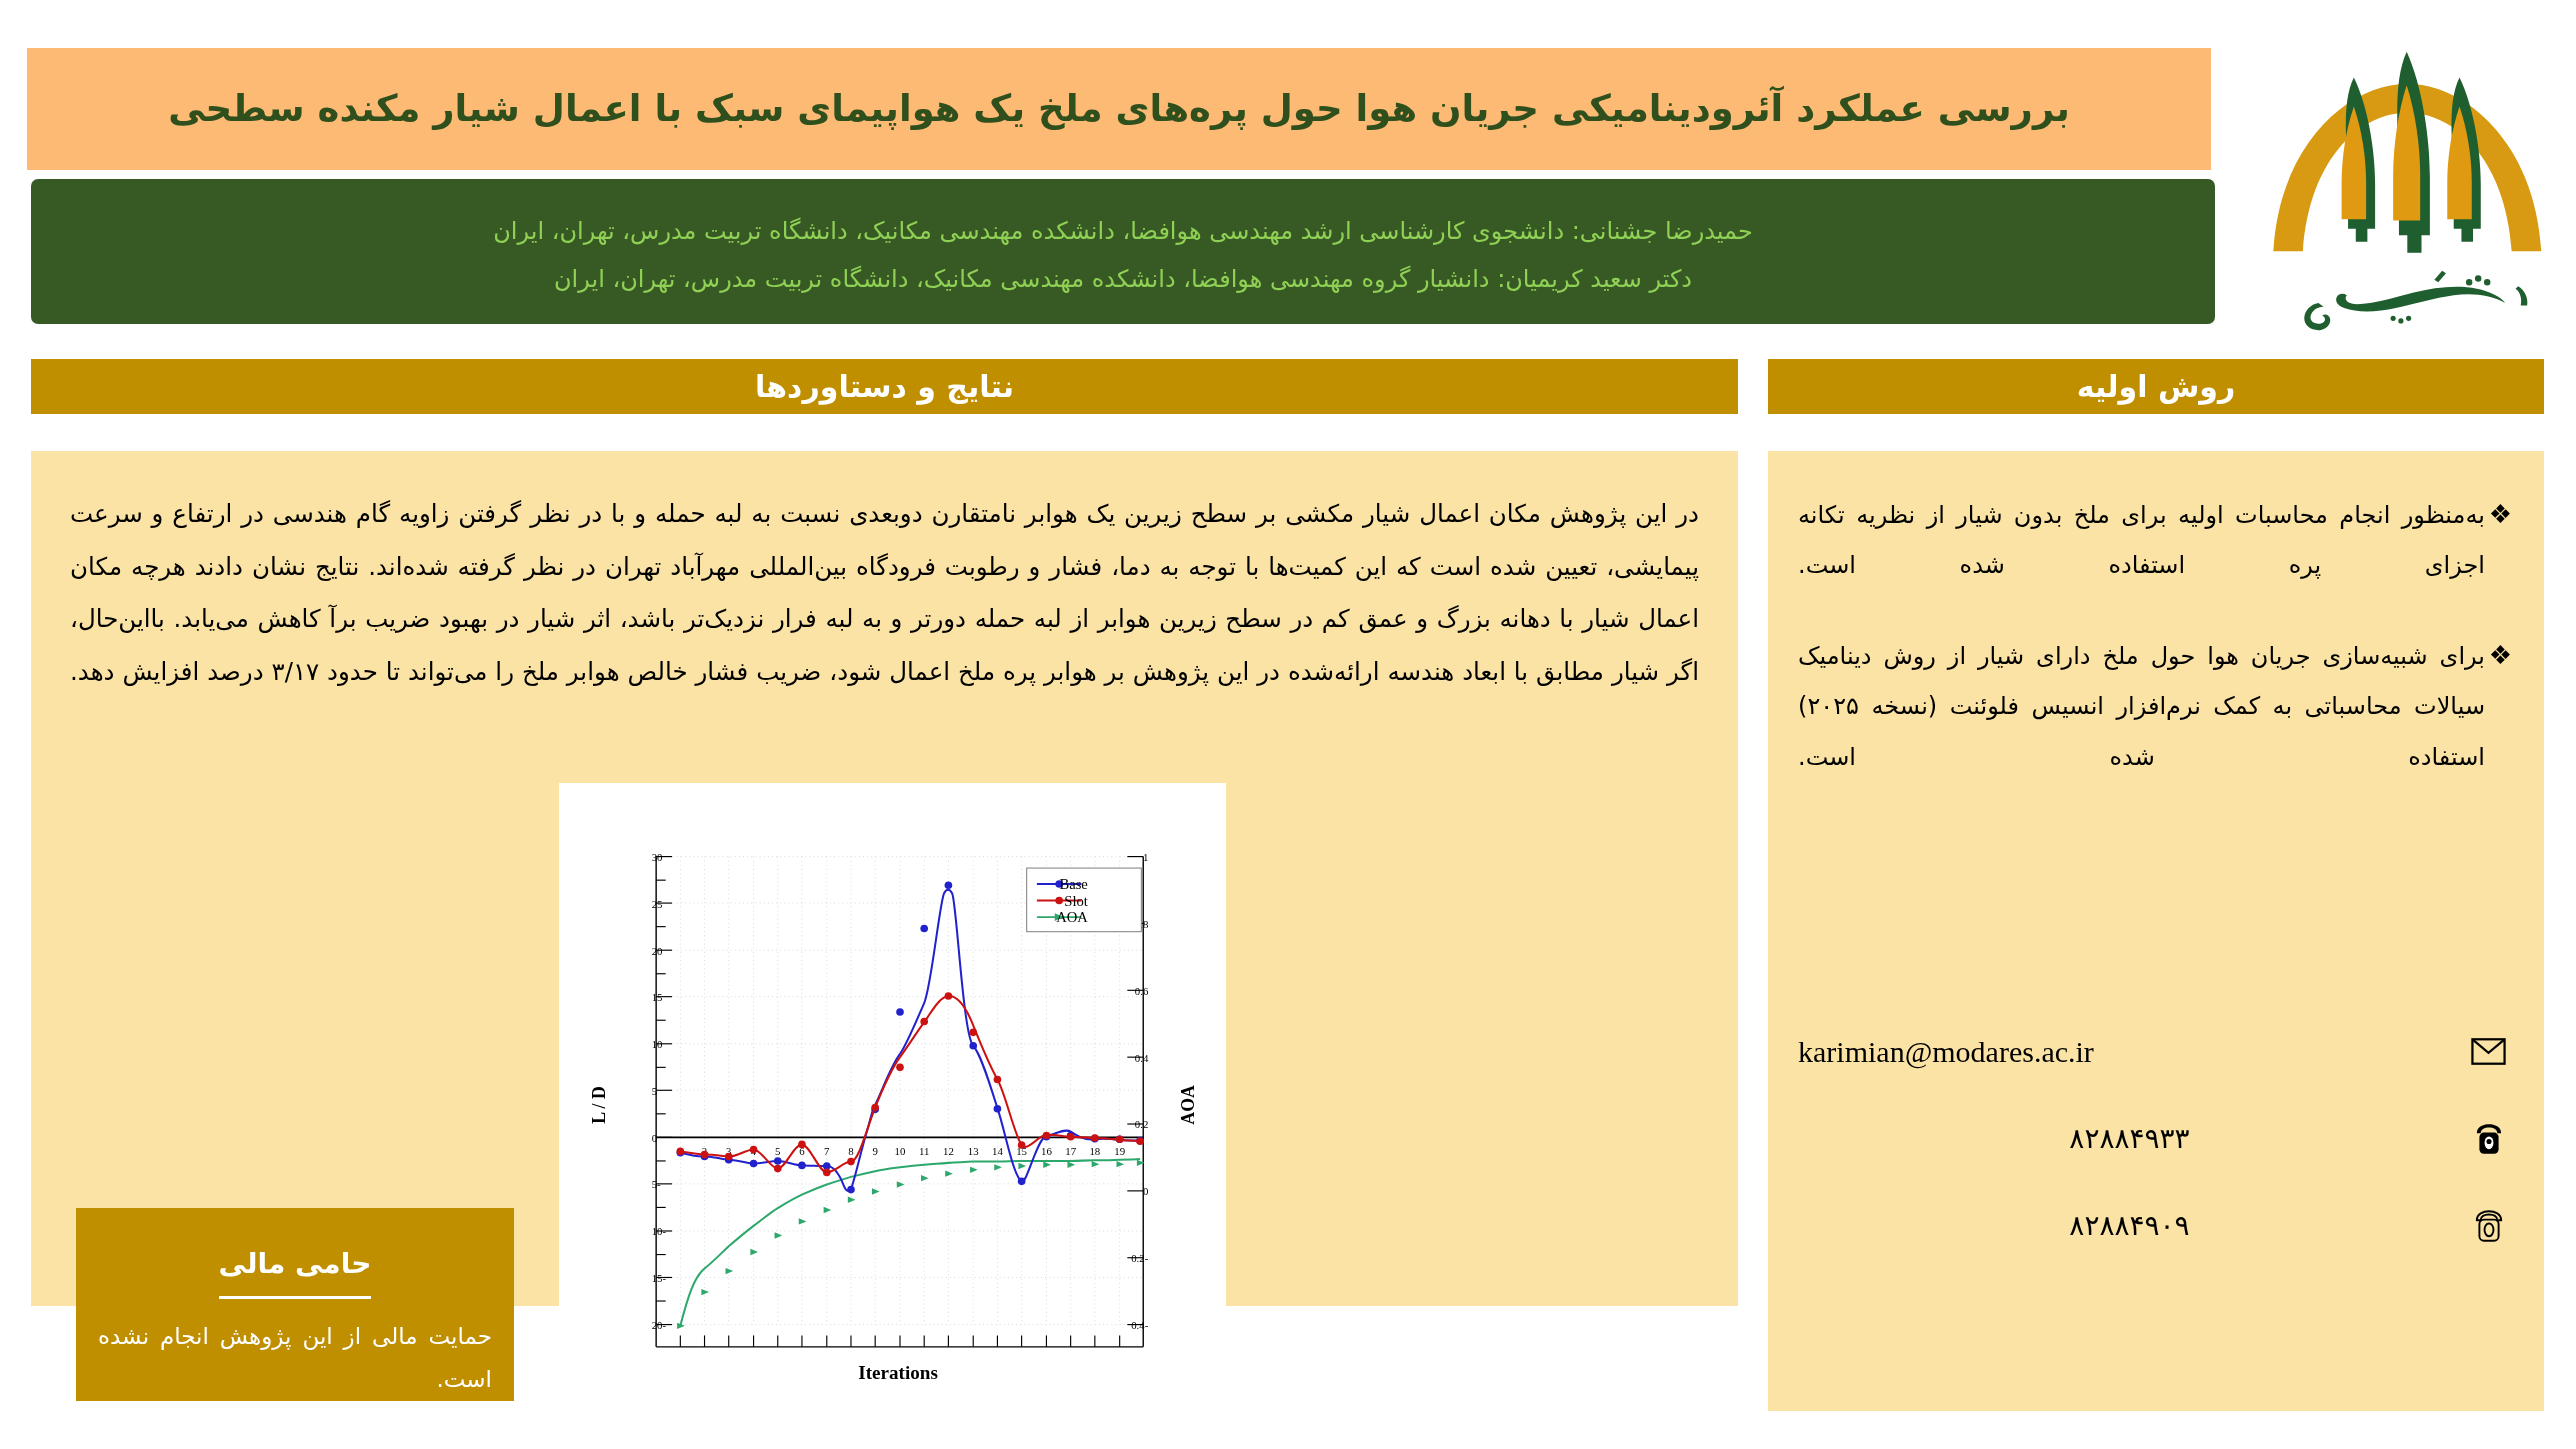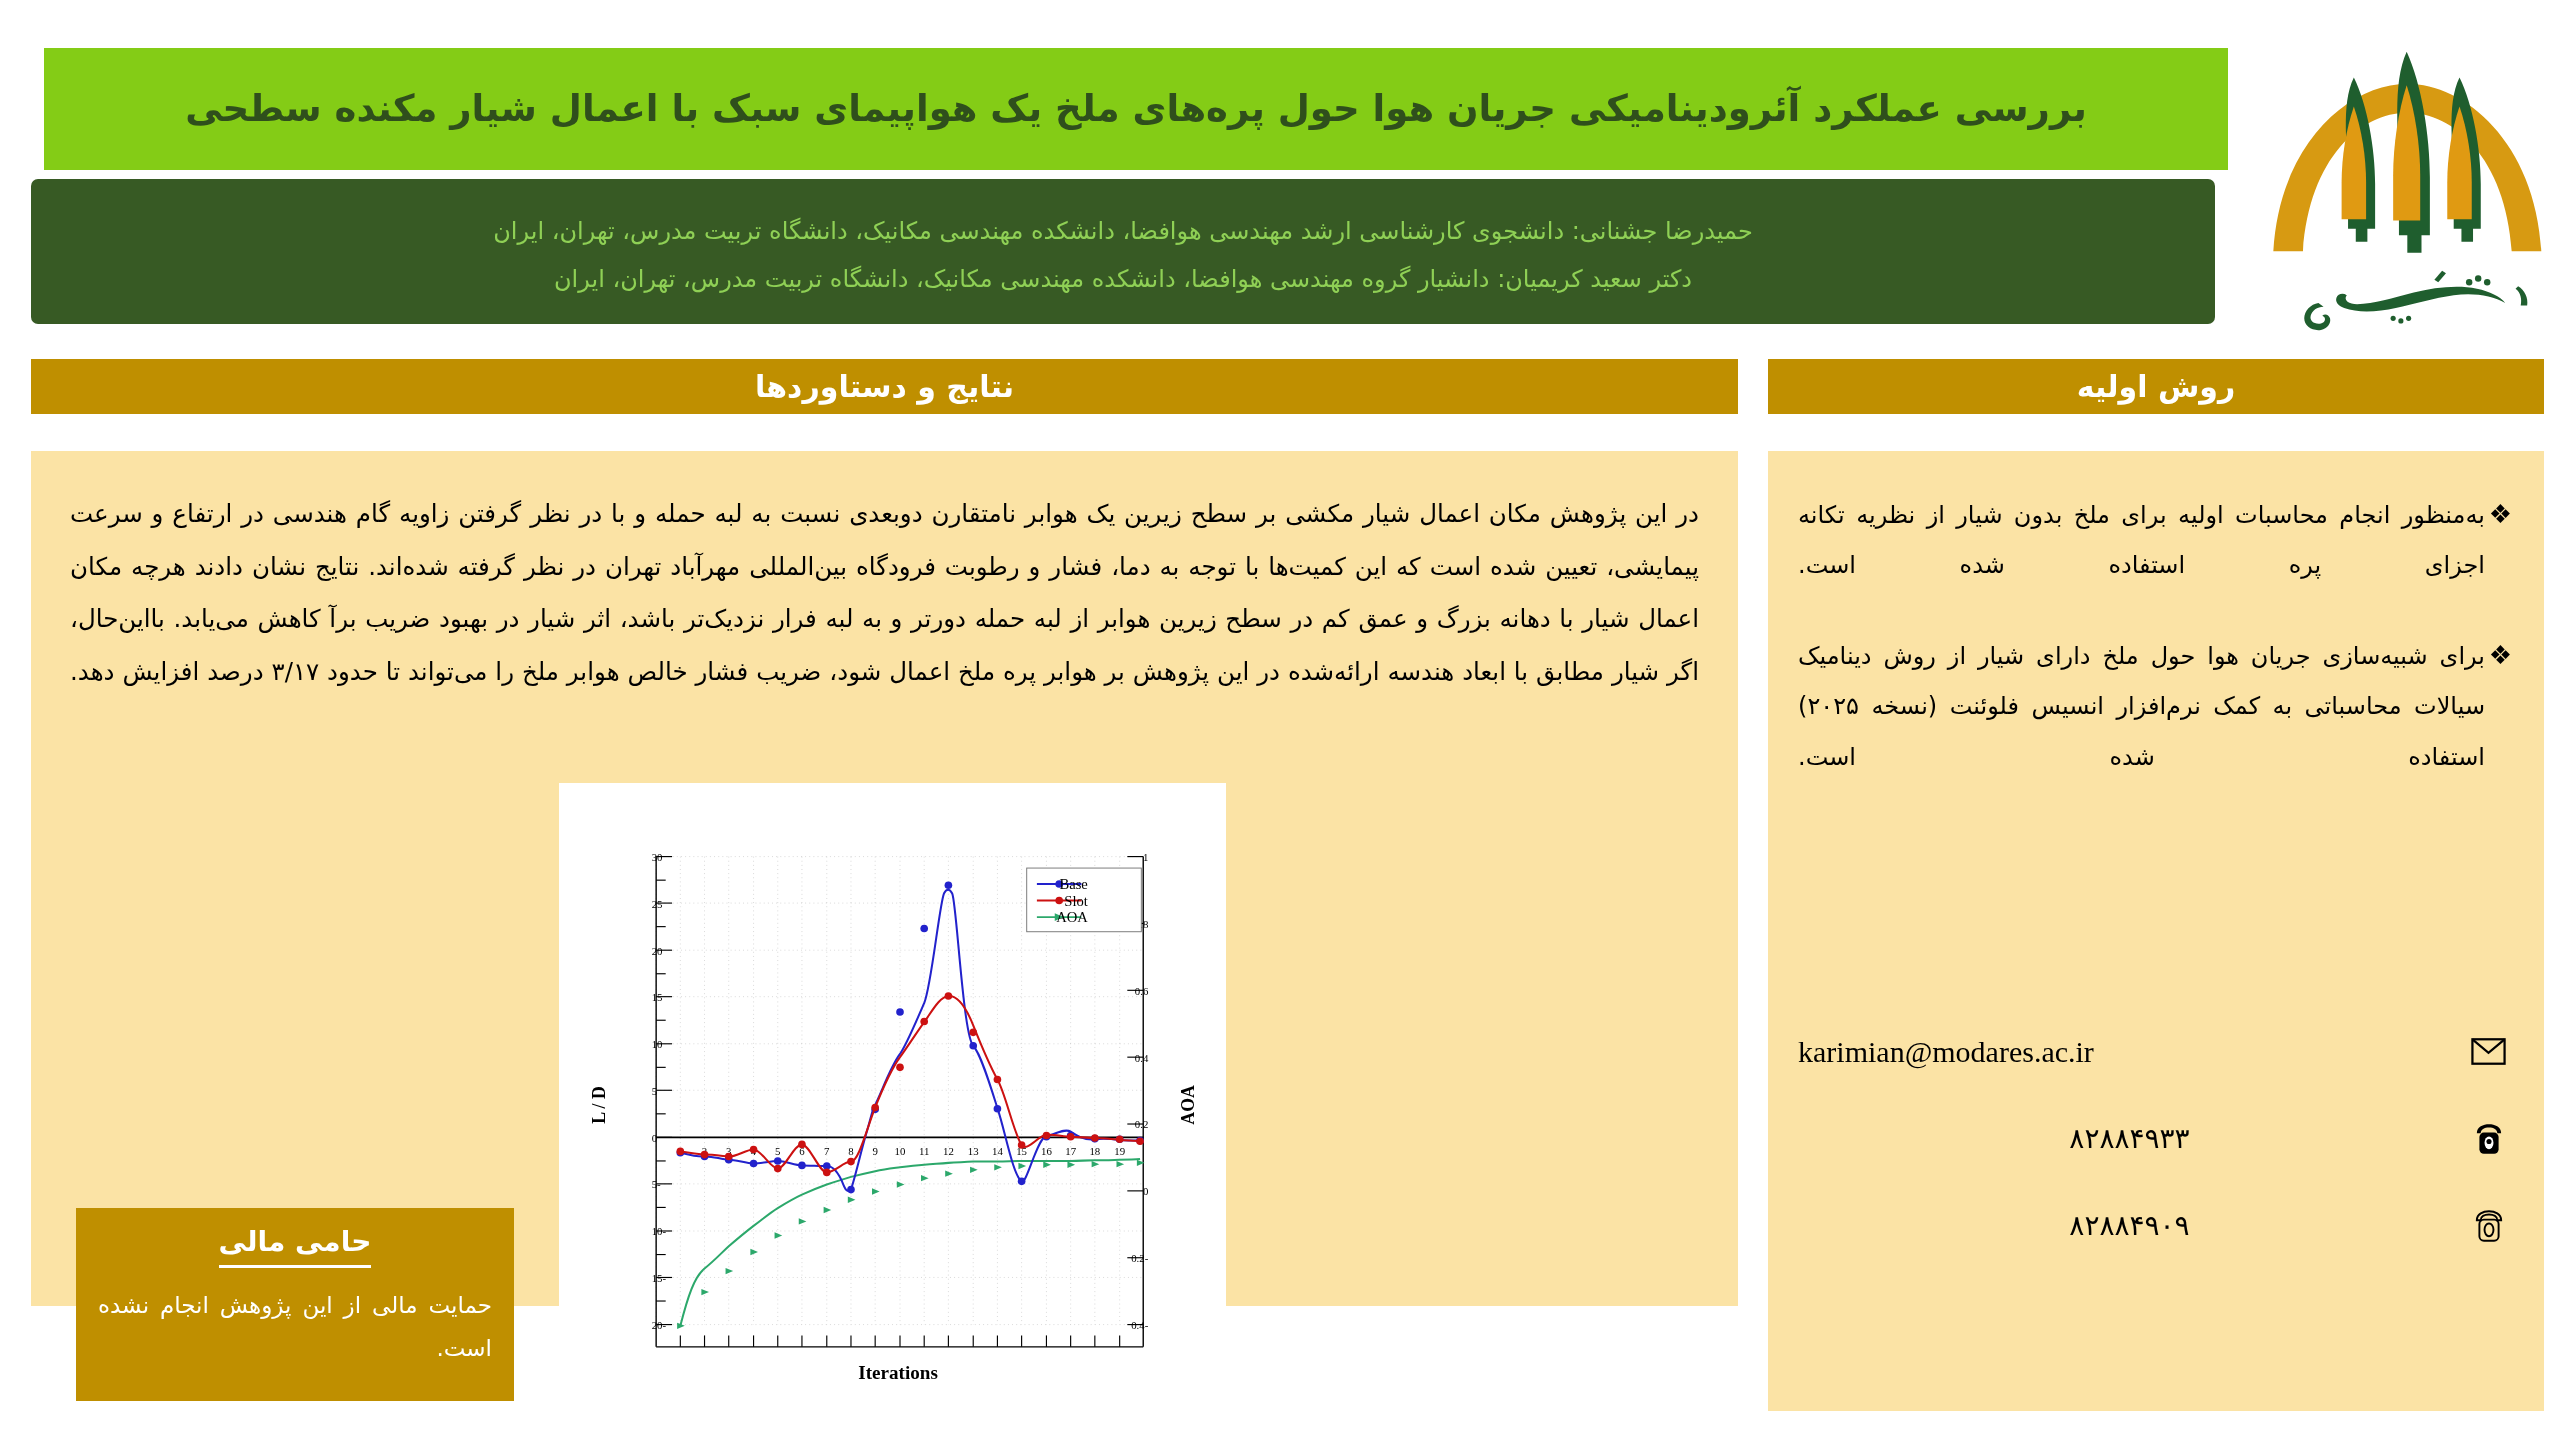--- a/index.html
+++ b/index.html
@@ -7,22 +7,22 @@
   body{
     width:2576px;height:1449px;
     background:#ffffff;
     font-family:"Liberation Sans","DejaVu Sans",sans-serif;
     overflow:hidden;position:relative;
   }
   .poster{position:absolute;inset:0;}
 
   
   .title-bar{
-    position:absolute;left:44px;top:48px;width:2184px;height:122px;
-    background:#84cc16;
+    position:absolute;left:27px;top:48px;width:2184px;height:122px;
+    background:#fdba74;
     display:flex;align-items:center;justify-content:center;
     box-sizing:border-box;padding:0 39px;
   }
   .title-bar .title{
     color:#2F4F1C;font-weight:bold;font-size:37px;line-height:1.35;
     text-align:center;direction:rtl;
     font-family:"DejaVu Sans","Liberation Sans",sans-serif;
   }
   .authors-bar{
     position:absolute;left:31px;top:179px;width:2184px;height:145px;
@@ -76,22 +76,23 @@
   .chart-inner svg{display:block;width:100%;height:100%;}
 
   
   .sponsor{
     position:absolute;left:45px;top:757px;width:438px;height:193px;
     background:#BF8F00;box-sizing:border-box;
     padding:16.7px 22px 6.4px 22px;text-align:center;direction:rtl;
   }
   .sponsor .sp-title{
     color:#ffffff;font-weight:bold;font-size:28px;
-    border-bottom:3.2px solid #ffffff;display:inline-block;padding-bottom:7px;
-    font-family:"DejaVu Sans","Liberation Sans",sans-serif;
+    border-bottom:3.2px solid #ffffff;display:inline-block;padding-bottom:16px;
+    font-family:"DejaVu Sans","Liberation Sans",sans-serif;
+    margin-top:22px;
   }
   .sponsor .sp-body{
     color:#ffffff;font-size:23px;line-height:1.85;margin-top:16.7px;
     direction:rtl;text-align:justify;text-align-last:justify;
     font-family:"DejaVu Sans","Liberation Sans",sans-serif;
   }
 
   
   .bullets{position:absolute;left:30px;top:39px;width:718px;direction:rtl;}
   .bullet{display:flex;flex-direction:row;align-items:flex-start;margin-bottom:40px;}

